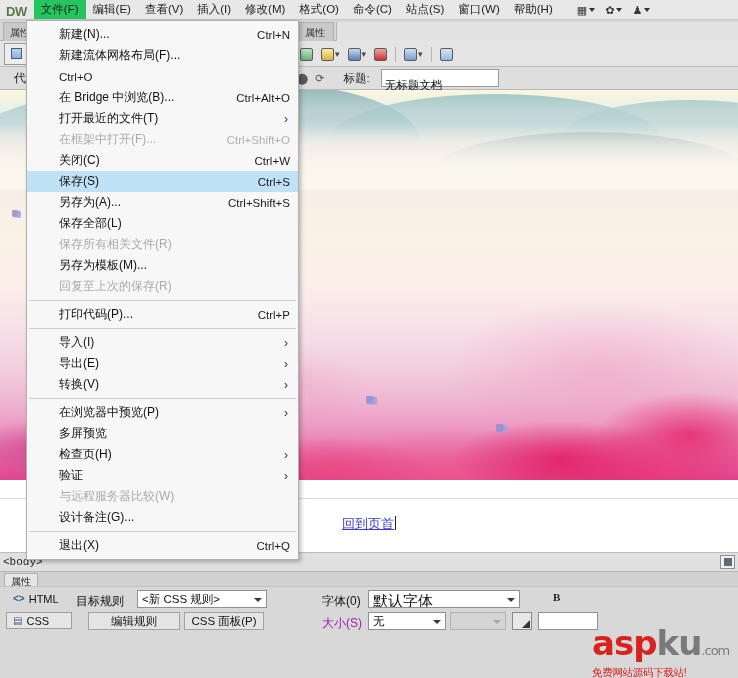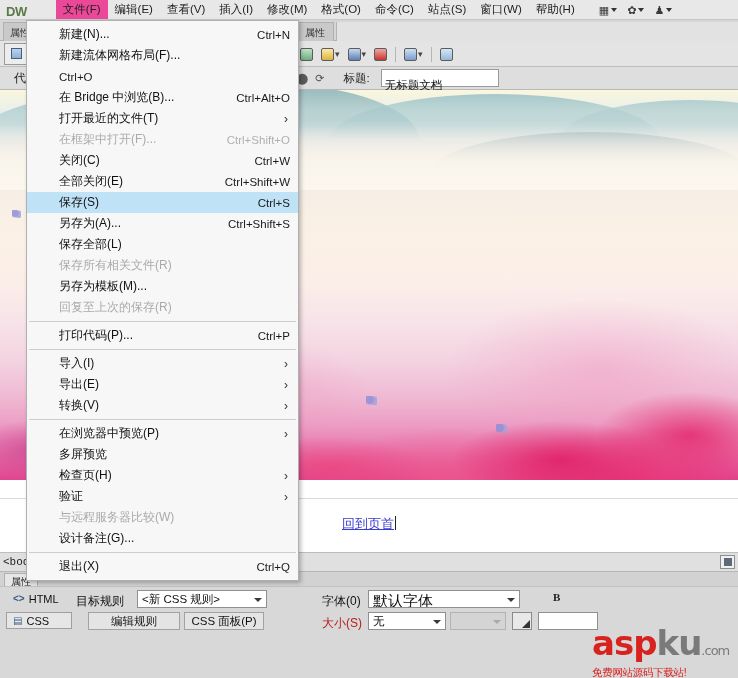--- a/index.html
+++ b/index.html
@@ -20,21 +20,21 @@
     border-bottom: 1px solid #c8c8c8;
   }
   #dw-logo {
     font-weight: bold; font-size: 13px; color: #5a7a4a;
     padding: 0 7px 0 6px; letter-spacing: -0.4px;
   }
   .menu-item {
     padding: 3px 7px 3px 7px; font-size: 11.5px; color: #222;
     white-space: nowrap; line-height: 13px;
   }
-  .menu-item.active { background: #ec4899; margin-left: 22px; }
+  .menu-item.active { background: #22c55e; }
   .tb-sep { width: 12px; }
   .tb-icon-btn {
     display: flex; align-items: center; gap: 2px;
     padding: 0 5px; height: 18px;
   }
   .tb-glyph { font-size: 11px; color: #3a3a3a; line-height: 1; }
   .tb-caret {
     width: 0; height: 0; border-left: 3px solid transparent;
     border-right: 3px solid transparent; border-top: 4px solid #333;
   }
@@ -261,21 +261,21 @@
   #sel-font {
     position: absolute; left: 368px; top: 3px; width: 152px; height: 18px;
     background: #fff; border: 1px solid #8f8f8f; font-size: 15px;
     color: #111; padding: 1px 16px 0 4px; overflow: hidden; white-space: nowrap;
   }
   #btn-bold {
     position: absolute; left: 553px; top: 4px; font-size: 11px;
     font-weight: bold; color: #222; font-family: "Liberation Serif", serif;
   }
   #lbl-size {
-    position: absolute; left: 322px; top: 28px; font-size: 12px; color: #b91c1c;
+    position: absolute; left: 322px; top: 28px; font-size: 12px; color: #a21caf;
   }
   #sel-size {
     position: absolute; left: 368px; top: 25px; width: 78px; height: 18px;
     background: #fff; border: 1px solid #8f8f8f; font-size: 11.5px;
     color: #111; padding: 1px 16px 0 4px;
   }
   #sel-unit {
     position: absolute; left: 450px; top: 25px; width: 56px; height: 18px;
     background: #d4d4d4; border: 1px solid #b3b3b3;
   }
@@ -499,24 +499,20 @@
         <span class="marrow">›</span>
       </div>
       <div class="mrow disabled">
         <span class="mlabel">在框架中打开(F)...</span>
         <span class="mkey">Ctrl+Shift+O</span>
       </div>
       <div class="mrow">
         <span class="mlabel">关闭(C)</span>
         <span class="mkey">Ctrl+W</span>
       </div>
-      <div class="mrow">
-        <span class="mlabel">全部关闭(E)</span>
-        <span class="mkey">Ctrl+Shift+W</span>
-      </div>
       <div class="mrow sel">
         <span class="mlabel">保存(S)</span>
         <span class="mkey">Ctrl+S</span>
       </div>
       <div class="mrow">
         <span class="mlabel">另存为(A)...</span>
         <span class="mkey">Ctrl+Shift+S</span>
       </div>
       <div class="mrow">
         <span class="mlabel">保存全部(L)</span>

